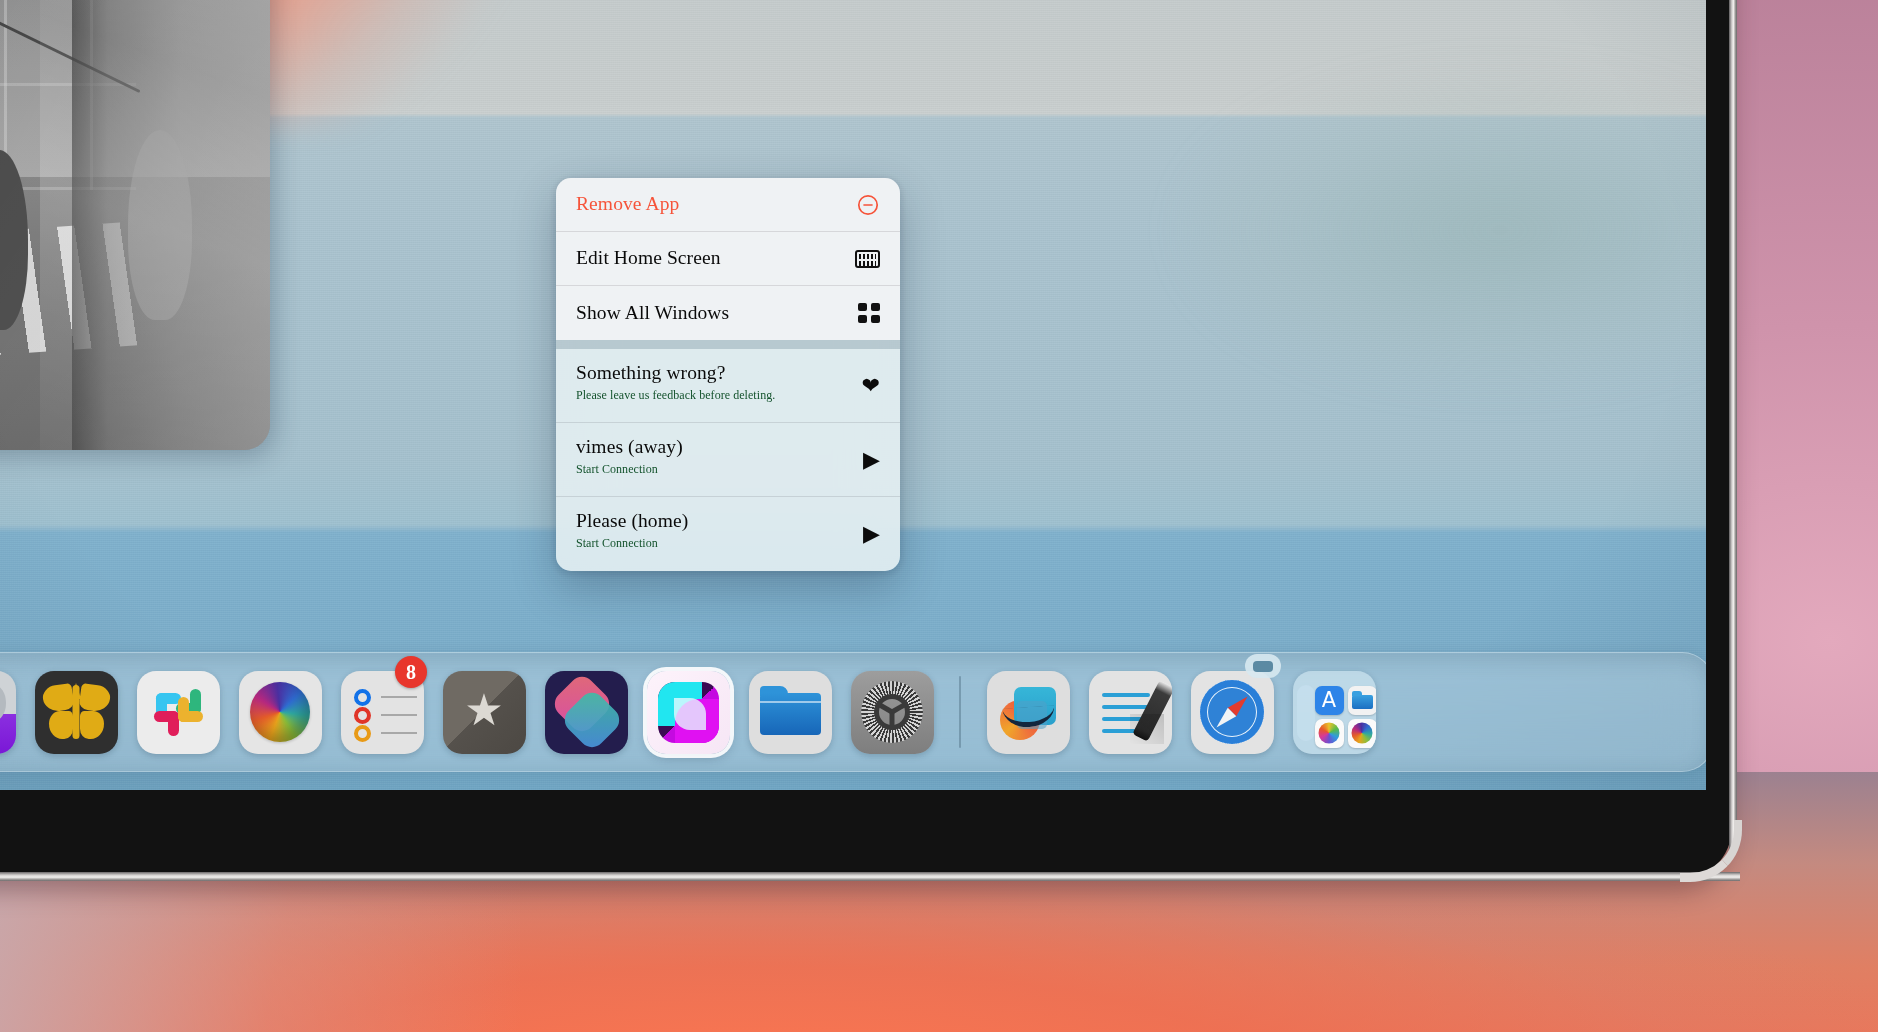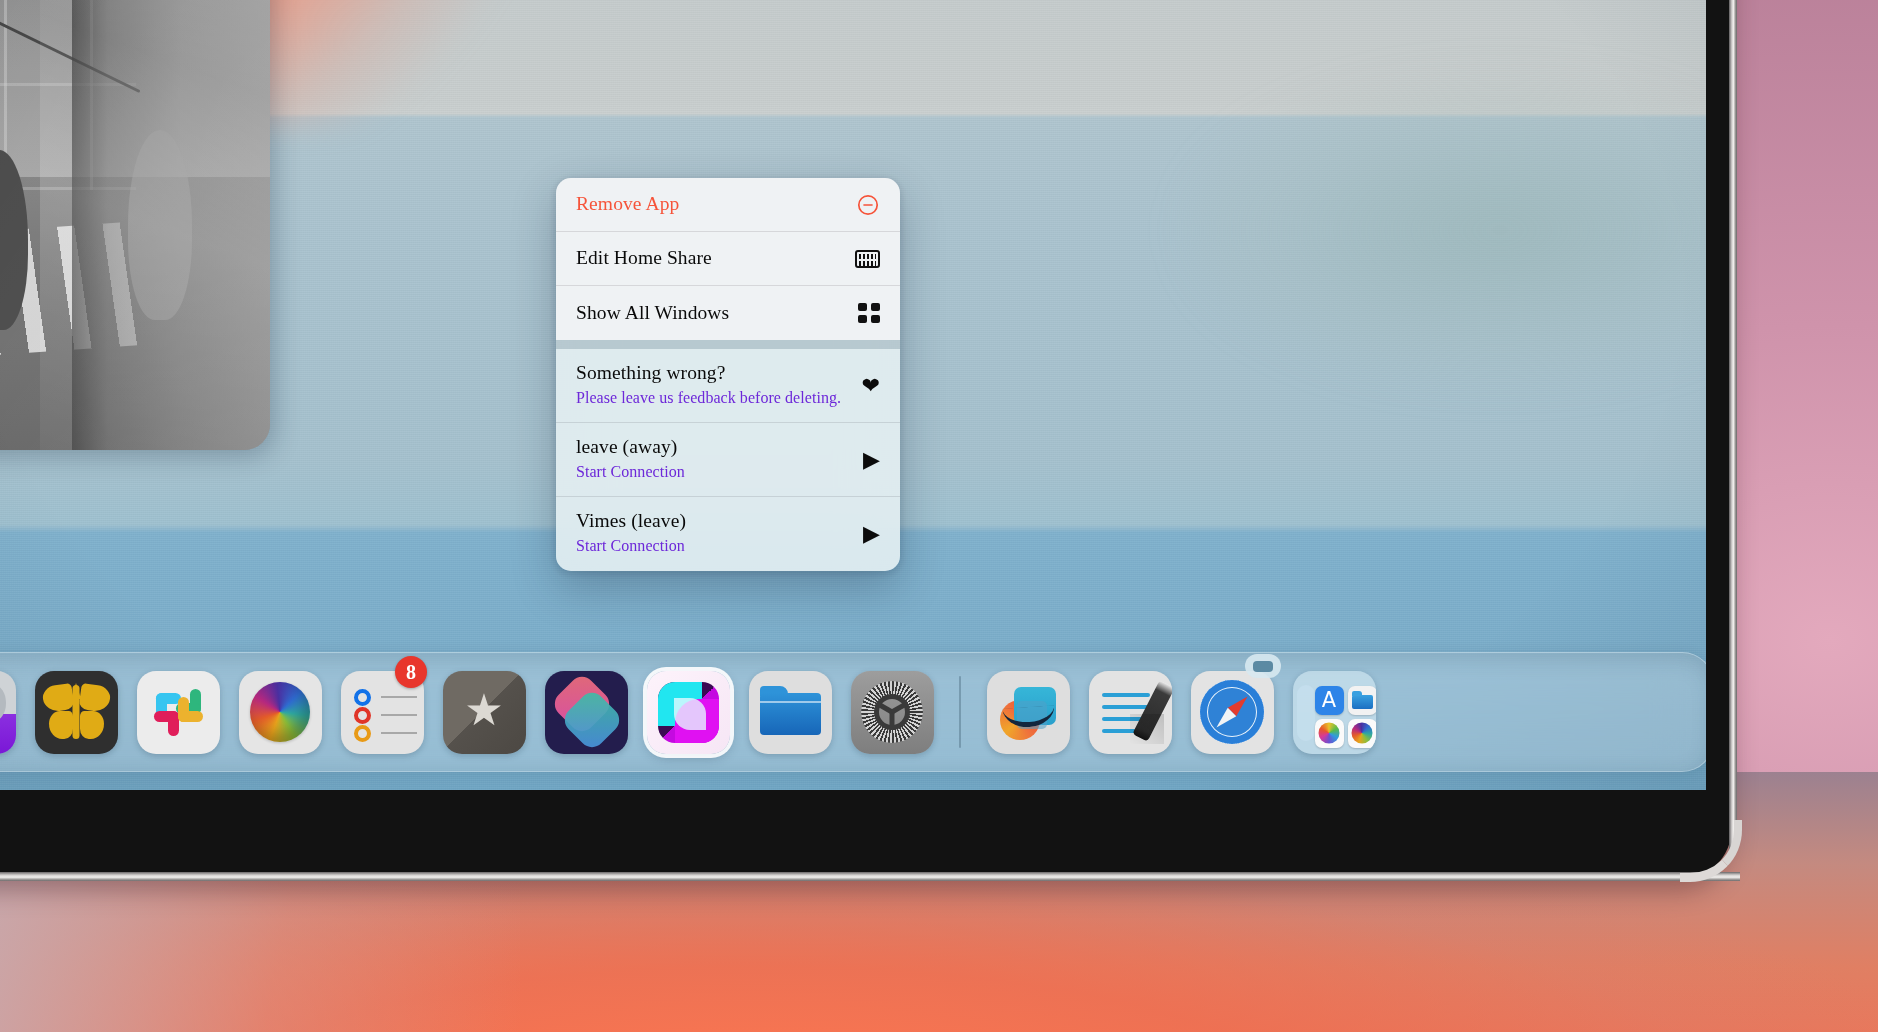--- a/index.html
+++ b/index.html
@@ -140,21 +140,21 @@
   .ctx-item{
     position:relative; display:flex; align-items:center; justify-content:space-between;
     padding:0 20px; min-height:54px;
     border-bottom:1px solid rgba(60,60,67,.14);
   }
   .ctx-item.last{ border-bottom:none; }
   .ctx-item.two-line{ min-height:74px; padding-top:12px; padding-bottom:12px; align-items:flex-start; }
   .ctx-text{ display:flex; flex-direction:column; gap:2px; }
   .ctx-title{ font-size:19.5px; color:#0a0a0a; letter-spacing:.1px; line-height:1.25; }
   .ctx-title.danger{ color:#f6543a; }
-  .ctx-sub{ font-size:16px; color:#6d28d9; line-height:1.35; letter-spacing:.05px; }
+  .ctx-sub{ font-size:12px; color:#14532d; line-height:1.35; letter-spacing:.05px; }
   .ctx-icon{ width:32px; min-width:32px; display:flex; align-items:center; justify-content:flex-end; color:#111; }
   .ctx-item.two-line .ctx-icon{ align-self:center; }
   .ctx-item.two-line.fb .ctx-icon{ margin-top:14px; align-self:flex-start; }
 
   .glyph-heart{ font-size:22px; line-height:1; color:#0b0b0b; }
   .glyph-tri{ font-size:22px; line-height:1; color:#0b0b0b; }
 
   
   .kb{ width:25px; height:18px; border:2px solid #111; border-radius:3px; position:relative; }
   .kb::before{ content:""; position:absolute; left:2px; top:2px; right:2px; height:5px;
@@ -367,21 +367,21 @@
             <svg width="24" height="24" viewBox="0 0 24 24" fill="none" stroke="#f6543a" stroke-width="1.7">
               <circle cx="12" cy="12" r="9.2"></circle>
                 <line x1="7.4" y1="12" x2="16.6" y2="12"></line>
             </svg>
           </span>
         </div>
 
 
         <div class="ctx-item">
           <div class="ctx-text">
-            <span class="ctx-title">Edit Home Share</span>
+            <span class="ctx-title">Edit Home Screen</span>
           </div>
           <span class="ctx-icon">
             <span class="kb"></span>
           </span>
         </div>
 
         <div class="ctx-item last">
           <div class="ctx-text">
             <span class="ctx-title">Show All Windows</span>
           </div>
@@ -405,31 +405,31 @@
             <span class="ctx-title">Something wrong?</span>
             <span class="ctx-sub">Please leave us feedback before deleting.</span>
           </div>
           <span class="ctx-icon">
             <span class="glyph-heart">❤</span>
           </span>
         </div>
 
         <div class="ctx-item two-line">
           <div class="ctx-text">
-            <span class="ctx-title">leave (away)</span>
+            <span class="ctx-title">vimes (away)</span>
             <span class="ctx-sub">Start Connection</span>
           </div>
           <span class="ctx-icon">
             <span class="glyph-tri">▶</span>
           </span>
         </div>
 
         <div class="ctx-item two-line last">
           <div class="ctx-text">
-            <span class="ctx-title">Vimes (leave)</span>
+            <span class="ctx-title">Please (home)</span>
             <span class="ctx-sub">Start Connection</span>
           </div>
           <span class="ctx-icon">
             <span class="glyph-tri">▶</span>
           </span>
         </div>
       </div>
     </div>
 
     <div class="dock">

